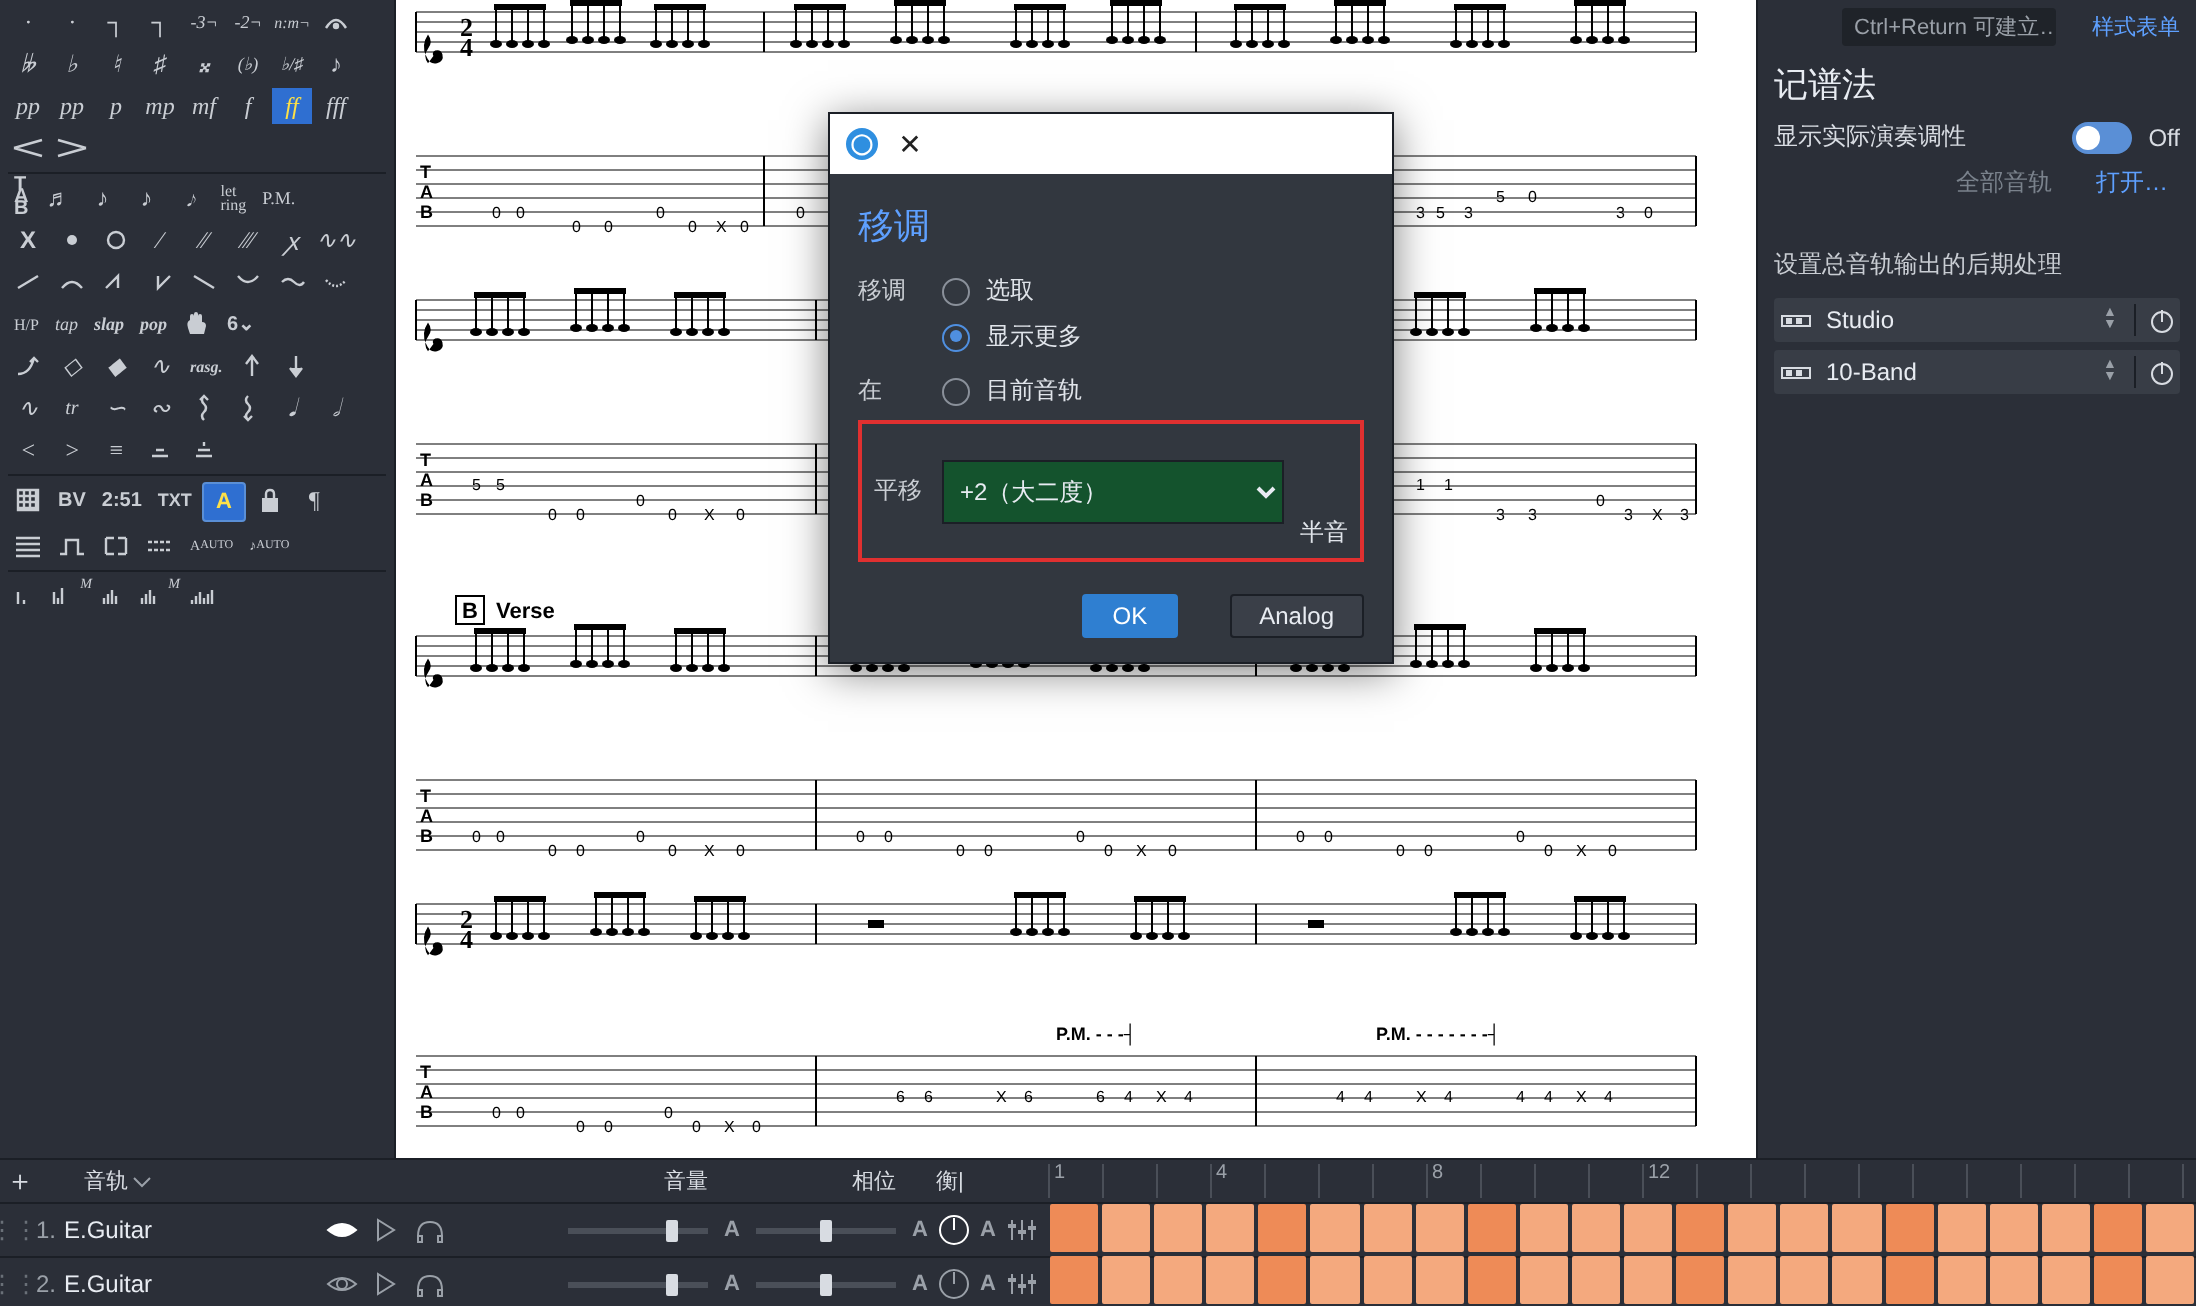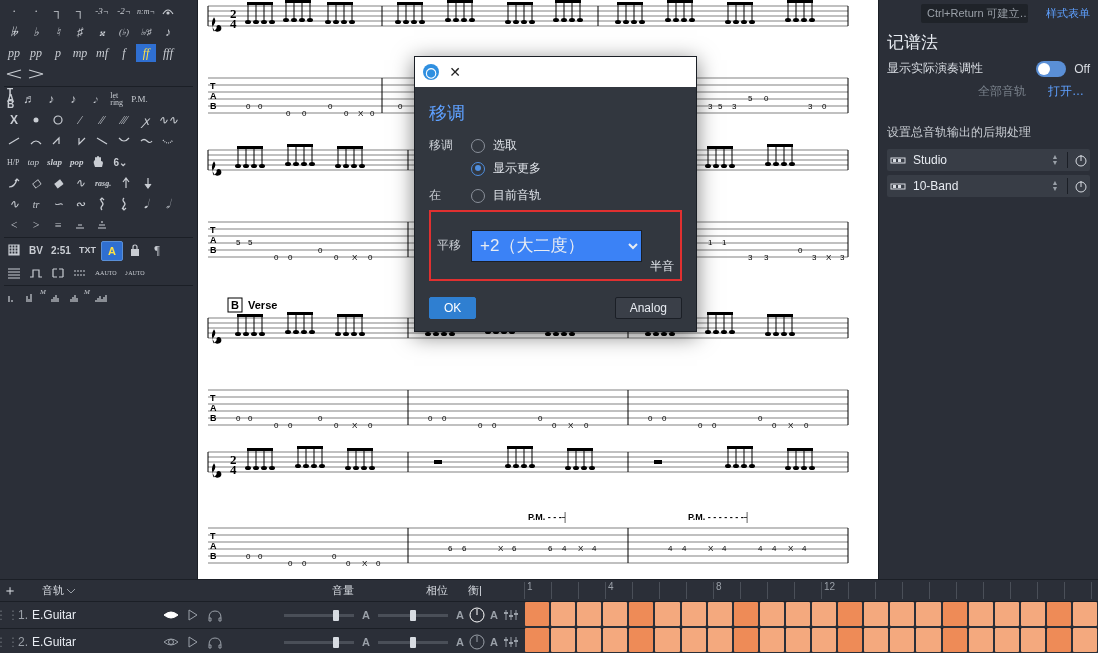--- a/index.html
+++ b/index.html
@@ -73,23 +73,23 @@
   .modal .titlebar .x{width:20px;text-align:center;cursor:pointer;font-size:14px;}
   .modal .body{padding:10px 14px;}
   .modal .h{font-size:18px;color:#5ea0ff;margin:4px 0 12px;}
   .modal .frow{display:flex;align-items:center;margin:6px 0;}
   .modal .flab{width:42px;color:#c9cdd3;}
   .modal .radio{width:14px;height:14px;border-radius:7px;border:1.5px solid #8a909a;margin-right:8px;display:inline-block;box-sizing:border-box;position:relative;}
   .modal .radio.on{border-color:#4f8fe0;}
   .modal .radio.on::after{content:"";position:absolute;left:2.5px;top:2.5px;width:6px;height:6px;border-radius:3px;background:#4f8fe0;}
   .modal .rlab{color:#e0e4ea;}
   .modal .hlbox{border:2px solid #e03030;padding:4px 6px;display:flex;align-items:center;margin-top:4px;}
-  .modal select{flex:1;background:#3b82f6;color:#e8ecf2;border:1px solid #1b1f26;height:32px;font-size:17px;padding:0 4px;}
+  .modal select{flex:1;background:#14532d;color:#e8ecf2;border:1px solid #1b1f26;height:32px;font-size:12px;padding:0 4px;}
   .modal .unit{margin-left:8px;color:#e0e4ea;margin-top:42px;}
-  .modal .btns{display:flex;justify-content:space-between;gap:26px;padding:6px 14px 12px;}
+  .modal .btns{display:flex;justify-content:flex-end;gap:26px;padding:6px 14px 12px;}
   .modal .btn{padding:3px 14px;border-radius:2px;background:#3a3f48;color:#e8ecf2;cursor:pointer;border:1px solid #1b1f26;}
   .modal .btn.pri{background:#2f7fd1;border-color:#2f7fd1;color:#fff;}
 </style>
 </head>
 <body>
 
 <div class="toolbox">
 
   <div class="tbrow">
     <div class="tbtn">·</div>

